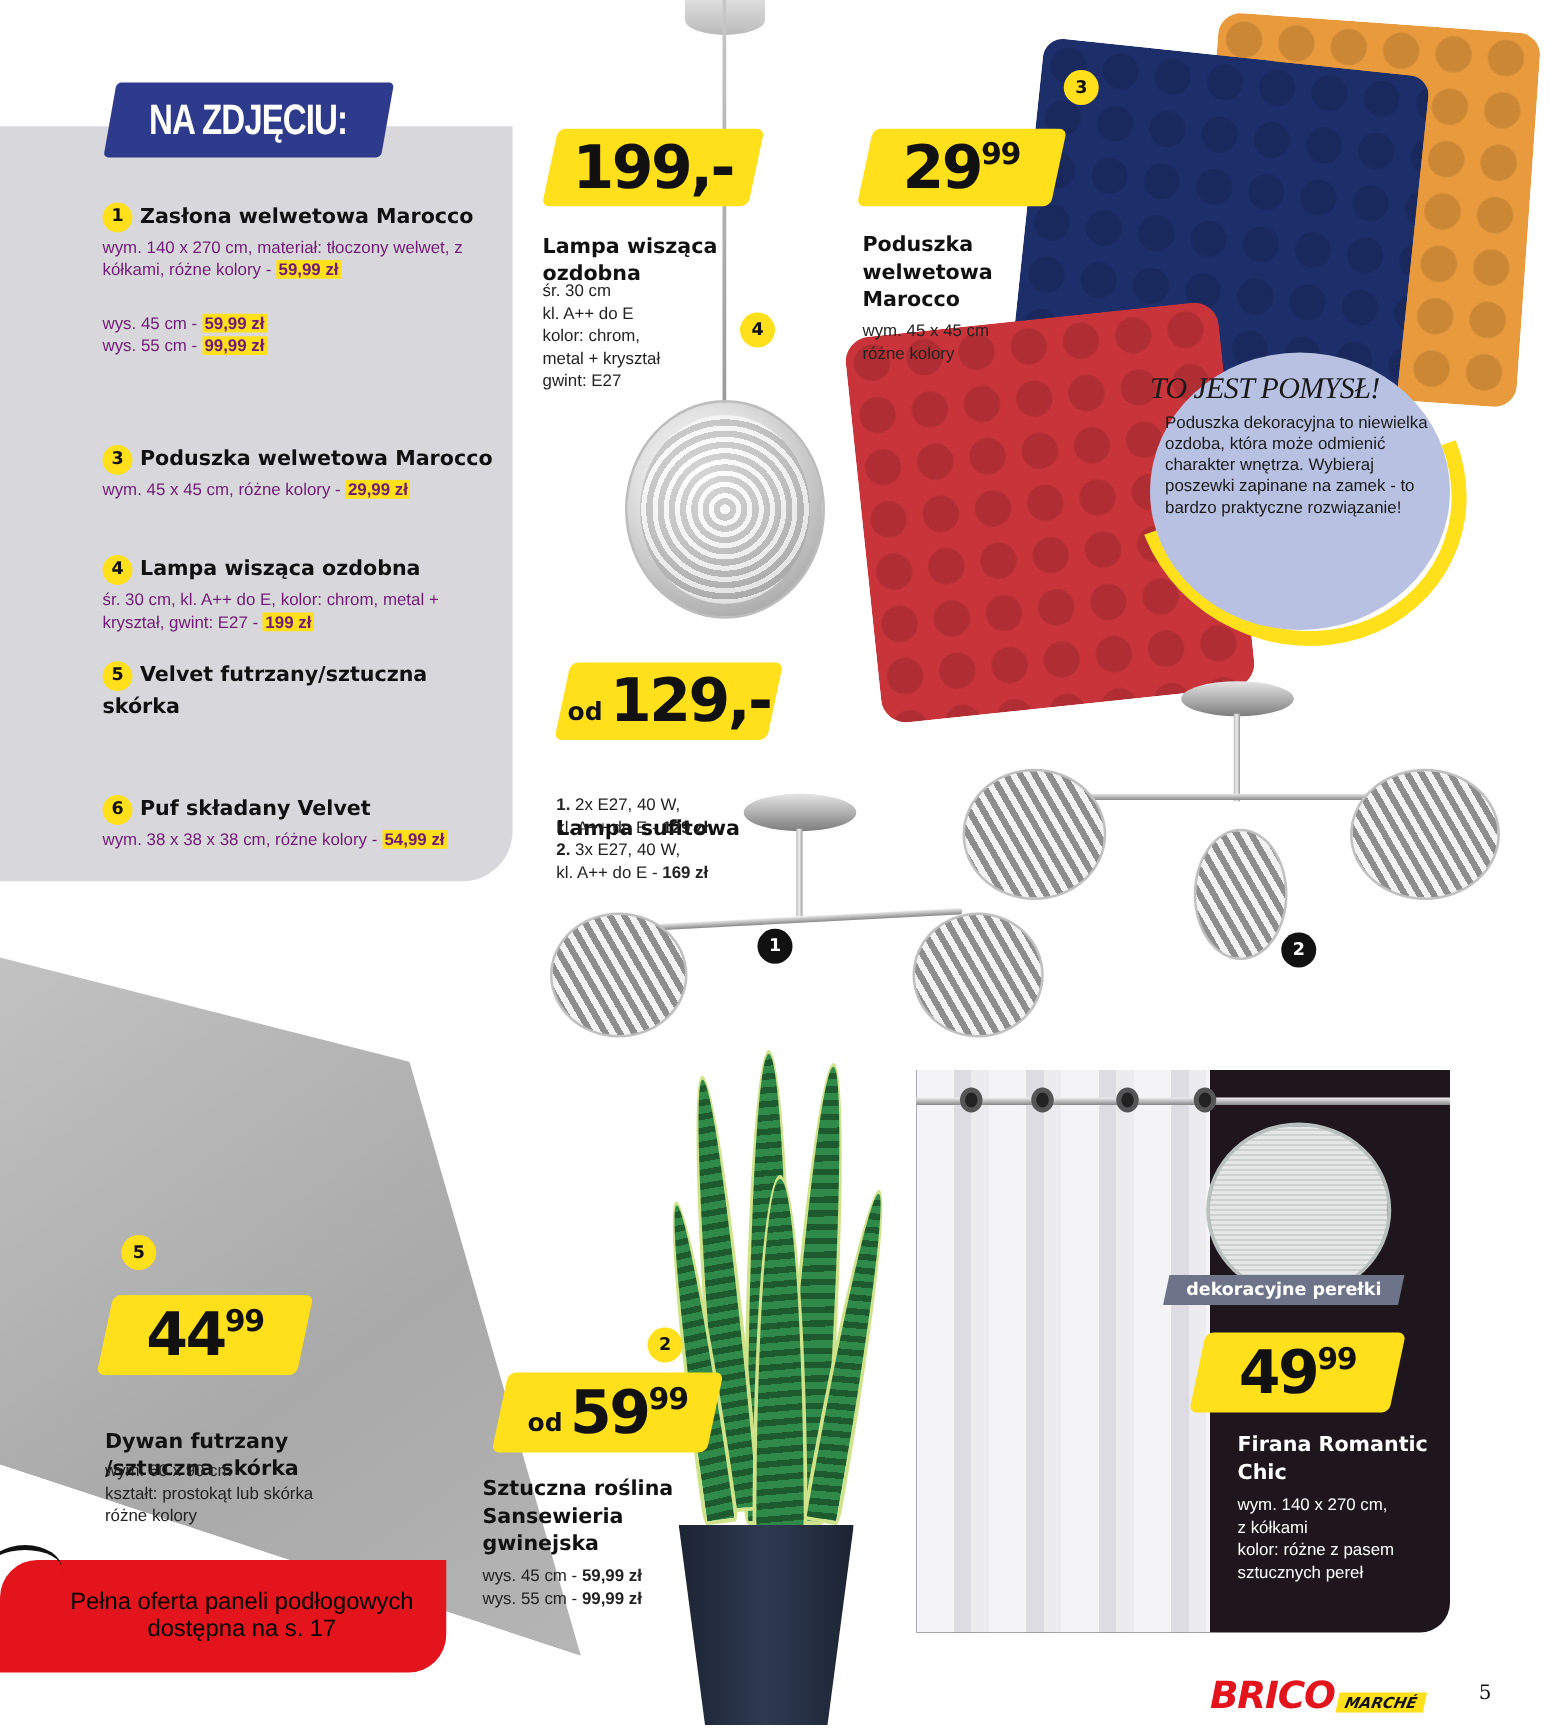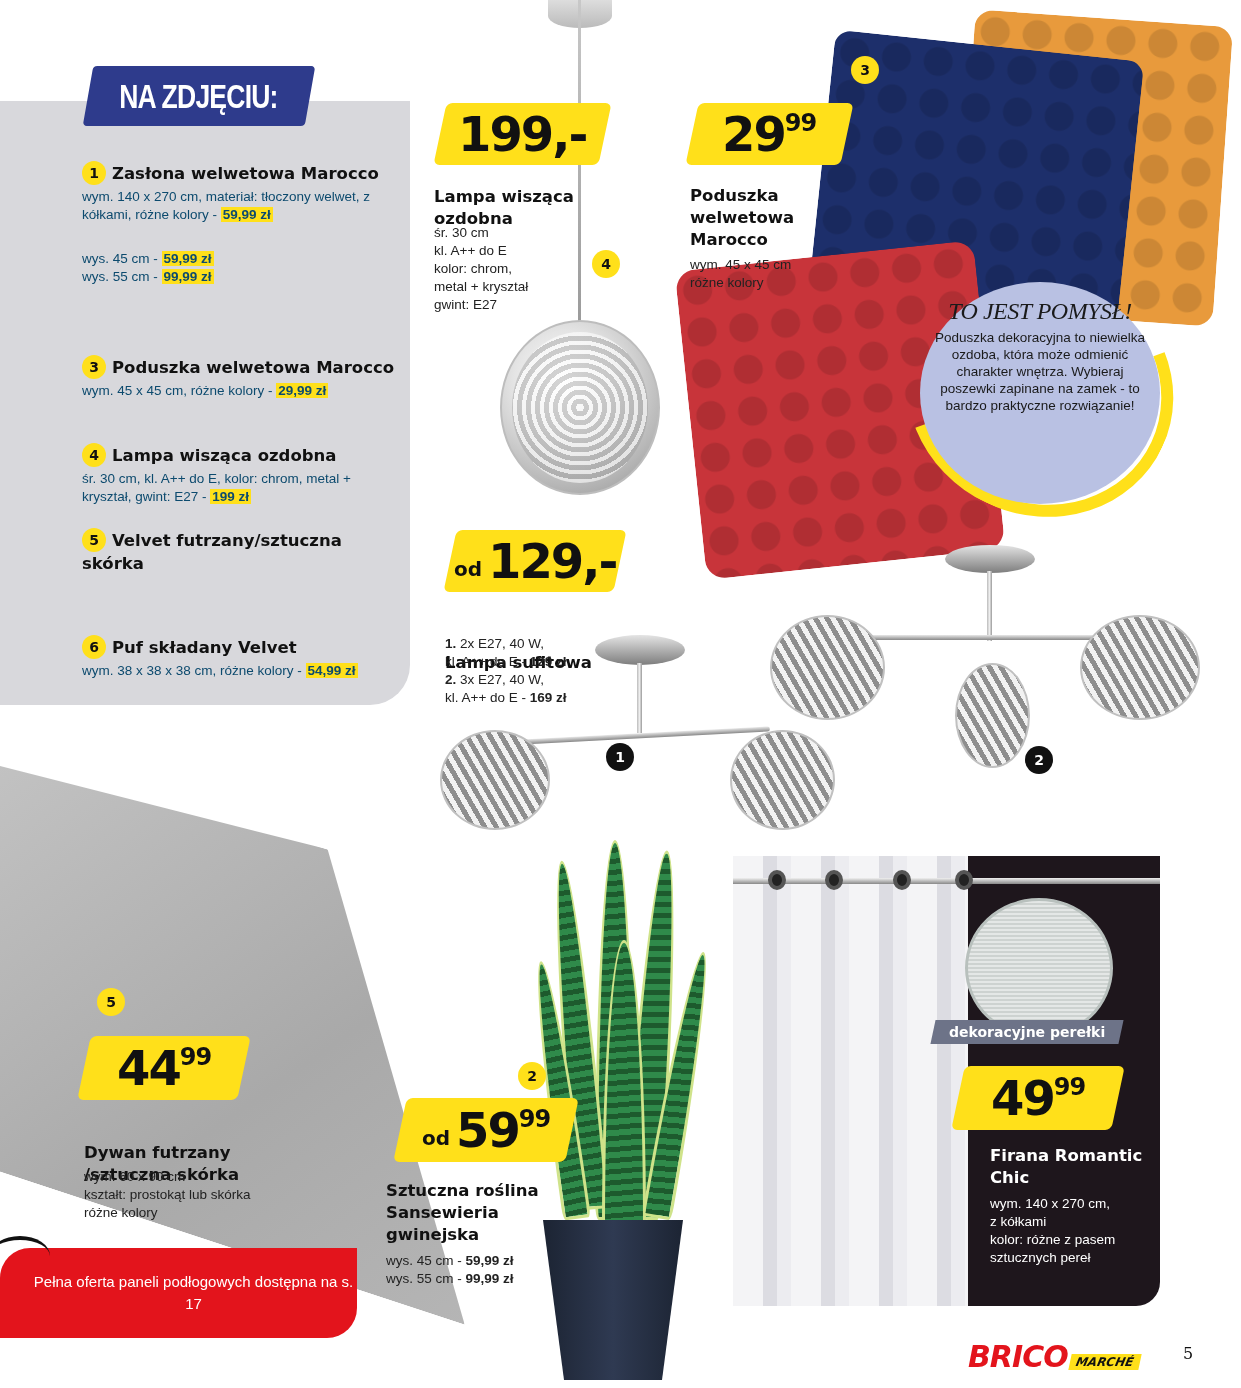--- a/index.html
+++ b/index.html
@@ -7,21 +7,21 @@
   .abs { position: absolute; }
 
   
   .panel { left: 0; top: 101px; width: 410px; height: 604px; background: #d8d8dc; border-bottom-right-radius: 40px; }
   .banner { left: 88px; top: 66px; width: 222px; height: 60px; background: #2e3b8c; transform: skewX(-10deg); border-radius: 4px; display: flex; align-items: center; justify-content: center; }
   .banner span { transform: skewX(10deg); color: #fff; font-family: "Liberation Sans", sans-serif; font-weight: 700; font-size: 34px; letter-spacing: -1px; transform: skewX(10deg) scaleX(0.78); }
 
   .item { position: absolute; left: 82px; width: 320px; }
   .item .title { font-family: "DejaVu Sans", sans-serif; font-weight: 700; font-size: 16.5px; line-height: 23px; color: #111; }
   .item .num { display: inline-flex; width: 24px; height: 24px; border-radius: 50%; background: #ffe01a; align-items: center; justify-content: center; font-size: 14px; font-weight: 700; margin-right: 6px; vertical-align: 1px; }
-  .item .desc { font-family: "Liberation Sans", sans-serif; font-size: 13.5px; line-height: 18px; color: #0c4a6e; margin-top: 3px; }
+  .item .desc { font-family: "Liberation Sans", sans-serif; font-size: 13.5px; line-height: 18px; color: #701a75; margin-top: 3px; }
   .hl { background: #ffe01a; font-weight: 700; padding: 0 2px; }
 
   
   .tag { position: absolute; background: #ffe01a; transform: skewX(-12deg); border-radius: 6px; display: flex; align-items: center; justify-content: center; }
   .tag .inner { transform: skewX(12deg); font-family: "DejaVu Sans", sans-serif; font-weight: 700; color: #111; white-space: nowrap; display: flex; align-items: flex-start; }
   .tag .big { font-size: 48px; line-height: 52px; letter-spacing: -2px; }
   .tag .sup { font-size: 24px; line-height: 26px; margin-top: 2px; letter-spacing: -1px; }
   .tag .od { font-size: 20px; align-self: flex-end; margin-right: 6px; margin-bottom: 6px; }
 
   .ptitle { position: absolute; font-family: "DejaVu Sans", sans-serif; font-weight: 700; font-size: 16.5px; line-height: 22px; color: #111; }
@@ -35,21 +35,21 @@
   .pendant-canopy { left: 548px; top: 0; width: 64px; height: 28px; background: linear-gradient(#ddd, #bbb); border-radius: 0 0 32px 32px / 0 0 12px 12px; }
   .crystal-ball { left: 500px; top: 320px; width: 160px; height: 175px; border-radius: 50%; background: radial-gradient(circle at 40% 35%, #ffffff 0%, #e4e4e4 35%, #b8b8b8 70%, #8f8f8f 100%); border: 2px solid #bdbdbd; }
   .crystal-ball::after { content: ""; position: absolute; inset: 10px; border-radius: 50%; background: repeating-radial-gradient(circle at 50% 50%, rgba(255,255,255,0.6) 0 4px, rgba(150,150,150,0.4) 4px 9px); }
 
   .pillow-orange { left: 965px; top: 18px; width: 258px; height: 300px; background: #e89a3c; border-radius: 18px; transform: rotate(4deg); }
   .pillow-blue { left: 820px; top: 45px; width: 310px; height: 290px; background: #1d2f6b; border-radius: 16px; transform: rotate(6deg); }
   .pillow-red { left: 690px; top: 255px; width: 300px; height: 310px; background: #c8343a; border-radius: 20px; transform: rotate(-6deg); }
   .pattern { background-image: radial-gradient(circle at 50% 50%, rgba(0,0,0,0.12) 0 14px, transparent 15px); background-size: 42px 42px; }
 
   .idea-ring { left: 905px; top: 265px; width: 270px; height: 250px; border-radius: 50%; border: 12px solid #ffe01a; border-left-color: transparent; border-top-color: transparent; transform: rotate(25deg); }
-  .idea { left: 920px; top: 282px; width: 240px; height: 222px; border-radius: 50%; background: #b9c1e3; text-align: center; }
+  .idea { left: 920px; top: 282px; width: 240px; height: 222px; border-radius: 50%; background: #b9c1e3; text-align: left; }
   .idea .hdr { font-family: "Liberation Serif", serif; font-style: italic; font-size: 24px; margin-top: 16px; color: #1a1a1a; letter-spacing: -0.5px; }
   .idea .txt { font-family: "Liberation Sans", sans-serif; font-size: 13.5px; line-height: 17px; color: #1a1a1a; margin-top: 4px; padding: 0 12px; }
 
   .ceiling-lamp1 { left: 440px; top: 635px; width: 390px; height: 195px; }
   .ceiling-lamp2 { left: 770px; top: 545px; width: 440px; height: 230px; }
   .globe { position: absolute; border-radius: 50%; background: repeating-linear-gradient(60deg, #f2f2f2 0 5px, #8e8e8e 5px 10px); border: 2px solid #c0c0c0; }
   .arm { position: absolute; height: 5px; background: linear-gradient(#e8e8e8, #888); border-radius: 3px; }
   .canopy { position: absolute; border-radius: 50%; background: linear-gradient(#e4e4e4, #7d7d7d); }
   .stem { position: absolute; width: 5px; background: linear-gradient(90deg, #bbb, #eee, #999); }
 
@@ -61,21 +61,21 @@
   .curtain-box { left: 733px; top: 856px; width: 427px; height: 450px; background: #1e161c; border-radius: 0 0 24px 0; overflow: hidden; }
   .curtain { position: absolute; left: 0; top: 0; width: 235px; height: 450px; background: repeating-linear-gradient(90deg, #f4f4f6 0 30px, #dcdce2 30px 44px, #ececf0 44px 58px); }
   .rod { position: absolute; left: 0; top: 22px; width: 427px; height: 6px; background: linear-gradient(#f0f0f0, #888); }
   .ring { position: absolute; top: 14px; width: 18px; height: 20px; border-radius: 50%; border: 4px solid #555; background: #222; }
   .zoom-circle { position: absolute; left: 232px; top: 42px; width: 148px; height: 140px; border-radius: 50%; background: repeating-linear-gradient(0deg, #e4e7e6 0 2px, #cdd2d0 2px 4px); border: 3px solid #b8c0bd; }
   .perl-label { position: absolute; left: 200px; top: 164px; width: 188px; height: 24px; background: #6d7388; transform: skewX(-12deg); display: flex; align-items: center; justify-content: center; }
   .perl-label span { transform: skewX(12deg); color: #fff; font-weight: 700; font-size: 14px; font-family: "DejaVu Sans", sans-serif; }
   .white-text { color: #fff !important; }
 
   .red-box { left: 0; top: 1248px; width: 357px; height: 90px; background: #e3141c; border-radius: 30px 0 30px 0; display: flex; align-items: center; justify-content: center; text-align: center; }
-  .red-box span { color: #ffffff; font-family: "Liberation Sans", sans-serif; font-size: 15px; line-height: 22px; padding-left: 30px; }
+  .red-box span { color: #000000; font-family: "Liberation Sans", sans-serif; font-size: 19px; line-height: 22px; padding-left: 30px; }
   .hook { left: -10px; top: 1236px; width: 60px; height: 40px; border-top: 4px solid #111; border-radius: 50% 50% 0 0; }
 
   .logo { left: 968px; top: 1342px; display: flex; align-items: flex-end; }
   .logo .brico { font-family: "DejaVu Sans", sans-serif; font-weight: 700; font-style: italic; font-size: 30px; color: #e3141c; letter-spacing: -1px; line-height: 30px; }
   .logo .marche { background: #ffe01a; font-family: "DejaVu Sans", sans-serif; font-weight: 700; font-style: italic; font-size: 12px; color: #111; padding: 1px 6px; transform: skewX(-12deg); margin-left: 2px; margin-bottom: 2px; }
   .pagenum { left: 1183px; top: 1344px; font-family: "DejaVu Serif", serif; font-size: 16px; color: #111; }
 </style>
 </head>
 <body>
 

